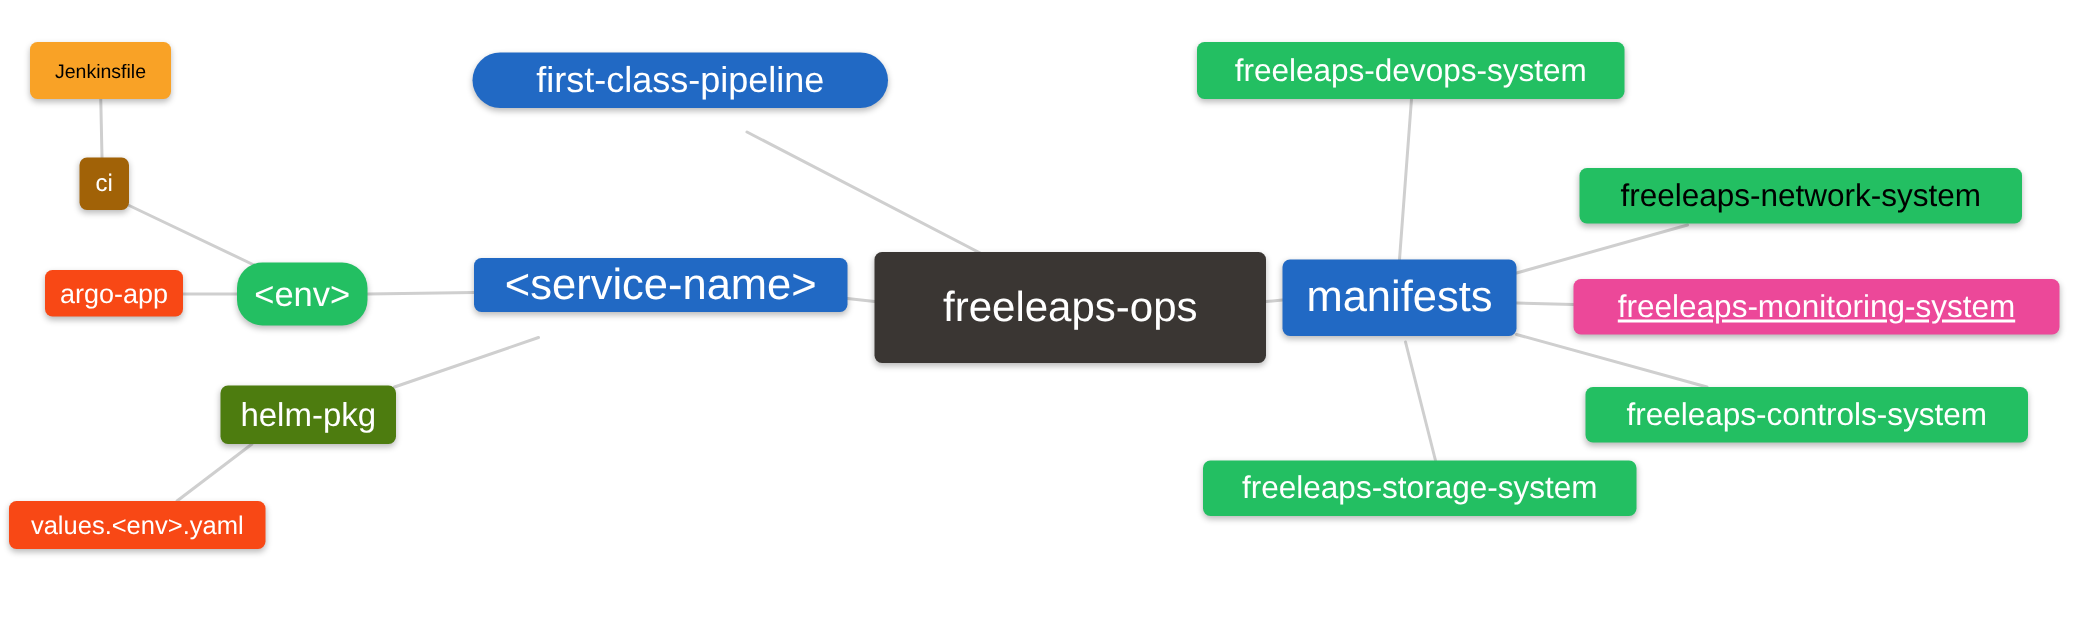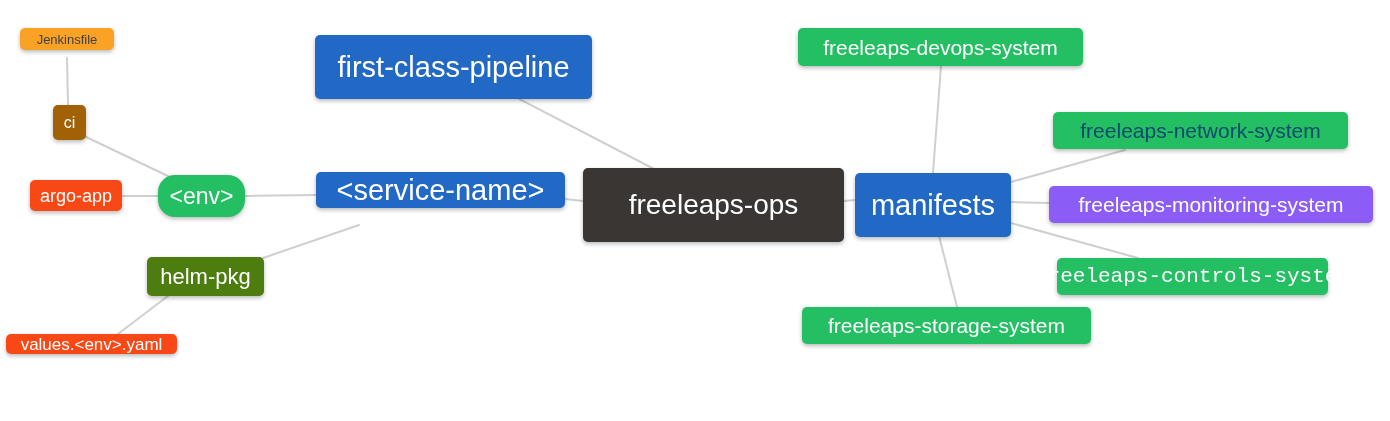--- a/index.html
+++ b/index.html
@@ -38,28 +38,28 @@
       <line x1="565" y1="199" x2="583" y2="201" stroke="#cfcfcf" stroke-width="2" stroke-linecap="round"></line>
       <line x1="844" y1="201" x2="855" y2="200" stroke="#cfcfcf" stroke-width="2" stroke-linecap="round"></line>
       <line x1="933" y1="173" x2="941" y2="66" stroke="#cfcfcf" stroke-width="2" stroke-linecap="round"></line>
       <line x1="1011" y1="182" x2="1125" y2="150" stroke="#cfcfcf" stroke-width="2" stroke-linecap="round"></line>
       <line x1="1011" y1="202" x2="1049" y2="203" stroke="#cfcfcf" stroke-width="2" stroke-linecap="round"></line>
       <line x1="1011" y1="223" x2="1138" y2="258" stroke="#cfcfcf" stroke-width="2" stroke-linecap="round"></line>
       <line x1="937" y1="228" x2="957" y2="307" stroke="#cfcfcf" stroke-width="2" stroke-linecap="round"></line>
     </svg>
   <div id="node-layer">
       <div class="node" style="left: 583px; top: 168px; width: 261px; height: 74px; font-size: 28px; background: rgb(58, 54, 51); color: rgb(255, 255, 255);">freeleaps-ops</div>
-      <div class="node" style="left: 315px; top: 35px; width: 277px; height: 64px; font-size: 29px; background: rgb(33, 105, 196); color: rgb(255, 255, 255);">first-class-pipeline</div>
+      <div class="node" style="left: 315px; top: 35px; width: 277px; height: 37px; font-size: 24px; background: rgb(33, 105, 196); color: rgb(255, 255, 255); border-radius: 26px;">first-class-pipeline</div>
       <div class="node" style="left: 316px; top: 172px; width: 249px; height: 36px; font-size: 29px; background: rgb(33, 105, 196); color: rgb(255, 255, 255);">&lt;service-name&gt;</div>
-      <div class="node" style="left: 855px; top: 173px; width: 156px; height: 64px; font-size: 29px; background: rgb(33, 105, 196); color: rgb(255, 255, 255);">manifests</div>
+      <div class="node" style="left: 855px; top: 173px; width: 156px; height: 51px; font-size: 29px; background: rgb(33, 105, 196); color: rgb(255, 255, 255);">manifests</div>
       <div class="node" style="left: 158px; top: 175px; width: 87px; height: 42px; font-size: 23px; background: rgb(35, 191, 98); color: rgb(255, 255, 255); border-radius: 17px;">&lt;env&gt;</div>
       <div class="node" style="left: 147px; top: 257px; width: 117px; height: 39px; font-size: 22px; background: #4d7c0f; color: rgb(255, 255, 255);">helm-pkg</div>
       <div class="node" style="left: 53px; top: 105px; width: 33px; height: 35px; font-size: 16px; background: #a16207; color: rgb(255, 255, 255);">ci</div>
       <div class="node" style="left: 30px; top: 180px; width: 92px; height: 31px; font-size: 18px; background: rgb(248, 72, 21); color: rgb(255, 255, 255);">argo-app</div>
-      <div class="node" style="left: 6px; top: 334px; width: 171px; height: 20px; font-size: 17px; background: rgb(248, 72, 21); color: rgb(255, 255, 255);">values.&lt;env&gt;.yaml</div>
-      <div class="node" style="left: 20px; top: 28px; width: 94px; height: 22px; font-size: 13px; background: rgb(249, 162, 38); color: #404040;">Jenkinsfile</div>
+      <div class="node" style="left: 6px; top: 334px; width: 171px; height: 32px; font-size: 17px; background: rgb(248, 72, 21); color: rgb(255, 255, 255);">values.&lt;env&gt;.yaml</div>
+      <div class="node" style="left: 20px; top: 28px; width: 94px; height: 38px; font-size: 13px; background: rgb(249, 162, 38); color: #000000;">Jenkinsfile</div>
       <div class="node" style="left: 798px; top: 28px; width: 285px; height: 38px; font-size: 21px; background: rgb(35, 191, 98); color: rgb(255, 255, 255);">freeleaps-devops-system</div>
-      <div class="node" style="left: 1053px; top: 112px; width: 295px; height: 37px; font-size: 21px; background: rgb(35, 191, 98); color: #0c4a6e;">freeleaps-network-system</div>
-      <div class="node" style="left: 1049px; top: 186px; width: 324px; height: 37px; font-size: 21px; background: #8b5cf6; color: rgb(255, 255, 255);">freeleaps-monitoring-system</div>
-      <div class="node" style="left: 1057px; top: 258px; width: 271px; height: 37px; font-size: 21px; background: rgb(35, 191, 98); color: rgb(255, 255, 255); font-family: Liberation Mono, monospace;">freeleaps-controls-system</div>
+      <div class="node" style="left: 1053px; top: 112px; width: 295px; height: 37px; font-size: 21px; background: rgb(35, 191, 98); color: #000000;">freeleaps-network-system</div>
+      <div class="node" style="left: 1049px; top: 186px; width: 324px; height: 37px; font-size: 21px; background: #ec4899; color: rgb(255, 255, 255); text-decoration: underline;">freeleaps-monitoring-system</div>
+      <div class="node" style="left: 1057px; top: 258px; width: 295px; height: 37px; font-size: 21px; background: rgb(35, 191, 98); color: rgb(255, 255, 255);">freeleaps-controls-system</div>
       <div class="node" style="left: 802px; top: 307px; width: 289px; height: 37px; font-size: 21px; background: rgb(35, 191, 98); color: rgb(255, 255, 255);">freeleaps-storage-system</div>
     </div>
 </div>
 
 </body></html>

